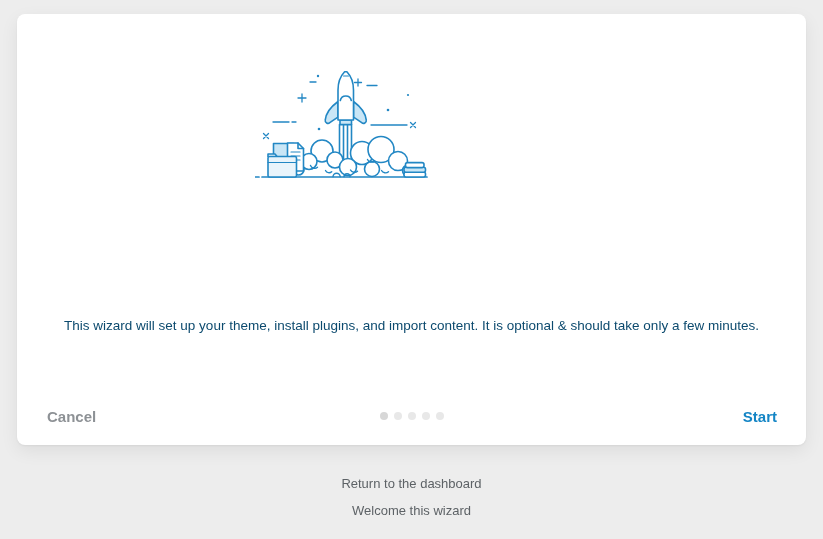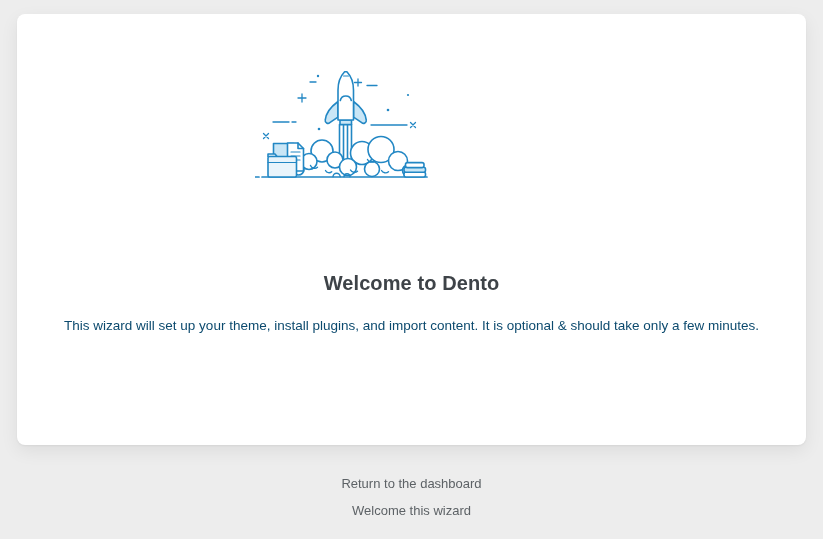--- a/index.html
+++ b/index.html
@@ -124,24 +124,34 @@
           <path d="M83 31.5 C75.5 37 70.8 44 70.2 50.2 a2.8 2.8 0 0 0 4.6 2.5 C78 50.5 81 48.5 83 47.2 Z" fill="#c9e6f6"></path>
           <path d="M98.5 31.5 C106 37 110.7 44 111.3 50.2 a2.8 2.8 0 0 1 -4.6 2.5 C103.5 50.5 100.5 48.5 98.5 47.2 Z" fill="#c9e6f6"></path>
           <rect x="85" y="50" width="11.5" height="4.6" fill="#c9e6f6"></rect>
           <path d="M83 50 V20 C83 11.5 85.8 5.8 89.6 1.8 h2.3 C95.7 5.8 98.5 11.5 98.5 20 V50 Z" fill="#ffffff"></path>
           <path d="M88.6 6 h4.8" stroke-width="1.2"></path>
           <path d="M85.3 30.5 A5.6 5.6 0 0 1 96.3 30.5"></path>
         </g>
       </g>
     </svg>
 
-    <h1 class="wizard-title">Welcome to Dento</h1>
 
     <p class="wizard-desc">This wizard will set up your theme, install plugins, and import content. It is optional &amp; should take only a few minutes.</p>
 
+    <div class="card-footer">
+      <a class="cancel-btn">Cancel</a>
+      <div class="dots">
+          <span class="dot active"></span>
+          <span class="dot"></span>
+          <span class="dot"></span>
+          <span class="dot"></span>
+          <span class="dot"></span>
+        </div>
+      <a class="start-btn">Start</a>
+    </div>
 
   </div>
 
   <div class="below-link link-return">
     <span>Return to the dashboard</span>
   </div>
   <div class="below-link link-disable">
     <span>Welcome this wizard</span>
   </div>
 

